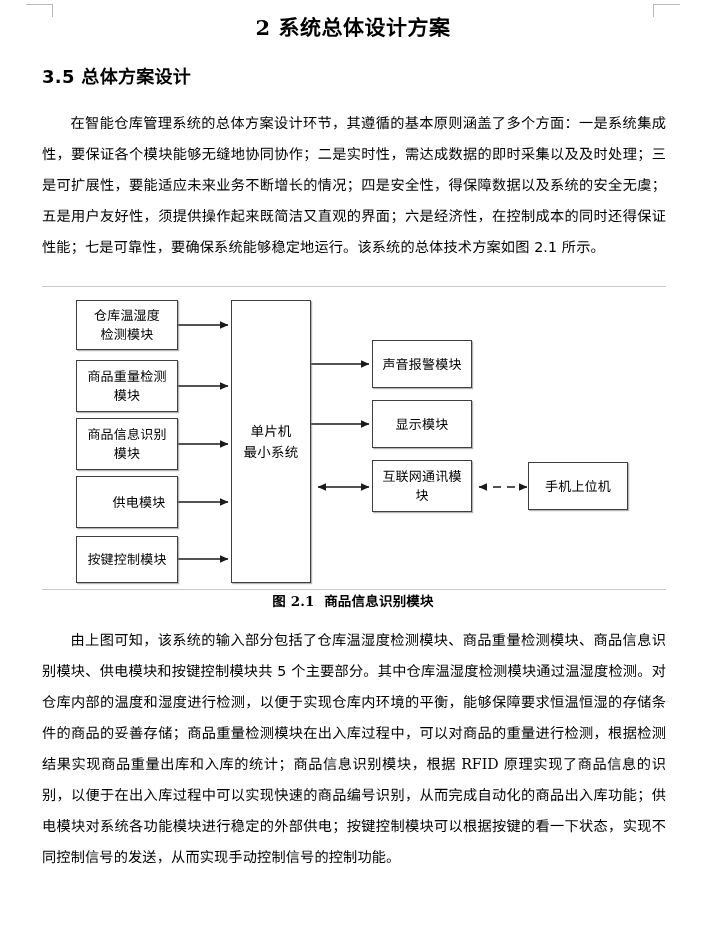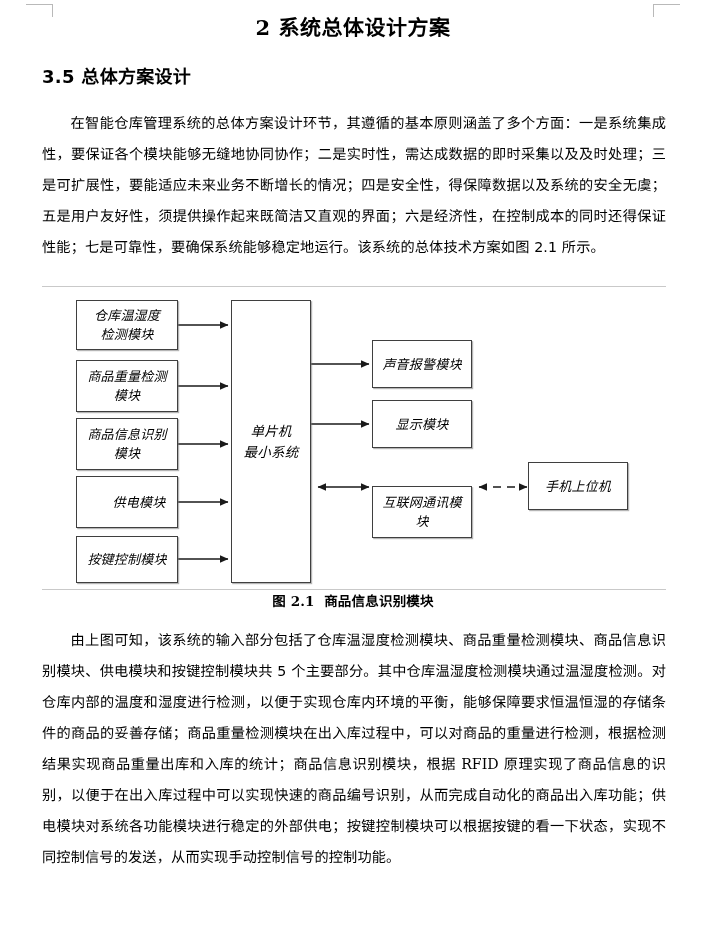--- a/index.html
+++ b/index.html
@@ -95,21 +95,20 @@
     border-bottom: 1px solid #c9c9c9;
     box-sizing: border-box;
   }
 
   .diagram {
     position: absolute;
     left: 0;
     top: 0;
     width: 706px;
     height: 304px;
-    font-style: italic;
   }
   .node {
     position: absolute;
     box-sizing: border-box;
     border: 1px solid #3f3f3f;
     background: #ffffff;
     display: flex;
     align-items: center;
     justify-content: center;
     text-align: center;
@@ -200,21 +199,21 @@
       <div class="node" style="left:76px; top:190px; width:102px; height:52px;padding-left:24px;">供电模块</div>
 
       <div class="node" style="left:76px; top:250px; width:102px; height:47px;">按键控制模块</div>
 
       <div class="node" style="left:372px; top:54px; width:100px; height:48px;">声音报警模块</div>
 
       <div class="node node-mcu" style="left:231px; top:14px; width:80px; height:283px;">单片机<br>最小系统</div>
 
       <div class="node" style="left:372px; top:114px; width:100px; height:48px;">显示模块</div>
 
-      <div class="node" style="left:372px; top:174px; width:100px; height:52px;margin-top:26px;">互联网通讯模<br>块</div>
+      <div class="node" style="left:372px; top:174px; width:100px; height:52px;">互联网通讯模<br>块</div>
 
       <div class="node" style="left:528px; top:176px; width:100px; height:48px;">手机上位机</div>
 
     </div>
   </div>
 
   <div class="figure-caption"><span>图</span>&nbsp;<span class="latin">2.1</span>&nbsp;&nbsp;<span>商品信息识别模块</span></div>
 
   <div class="para para-outro"><span class="indent"></span><span>由上图可知，该系统的输入部分包括了仓库温湿度检测模块、商品重量检测模块、商品信息识别模块、供电模块和按键控制模块共 5 个主要部分。其中仓库温湿度检测模块通过温湿度检测。对仓库内部的温度和湿度进行检测，以便于实现仓库内环境的平衡，能够保障要求恒温恒湿的存储条件的商品的妥善存储；商品重量检测模块在出入库过程中，可以对商品的重量进行检测，根据检测结果实现商品重量出库和入库的统计；商品信息识别模块，根据 </span><span class="latin">RFID</span><span> 原理实现了商品信息的识别，以便于在出入库过程中可以实现快速的商品编号识别，从而完成自动化的商品出入库功能；供电模块对系统各功能模块进行稳定的外部供电；按键控制模块可以根据按键的看一下状态，实现不同控制信号的发送，从而实现手动控制信号的控制功能。</span></div>
 

